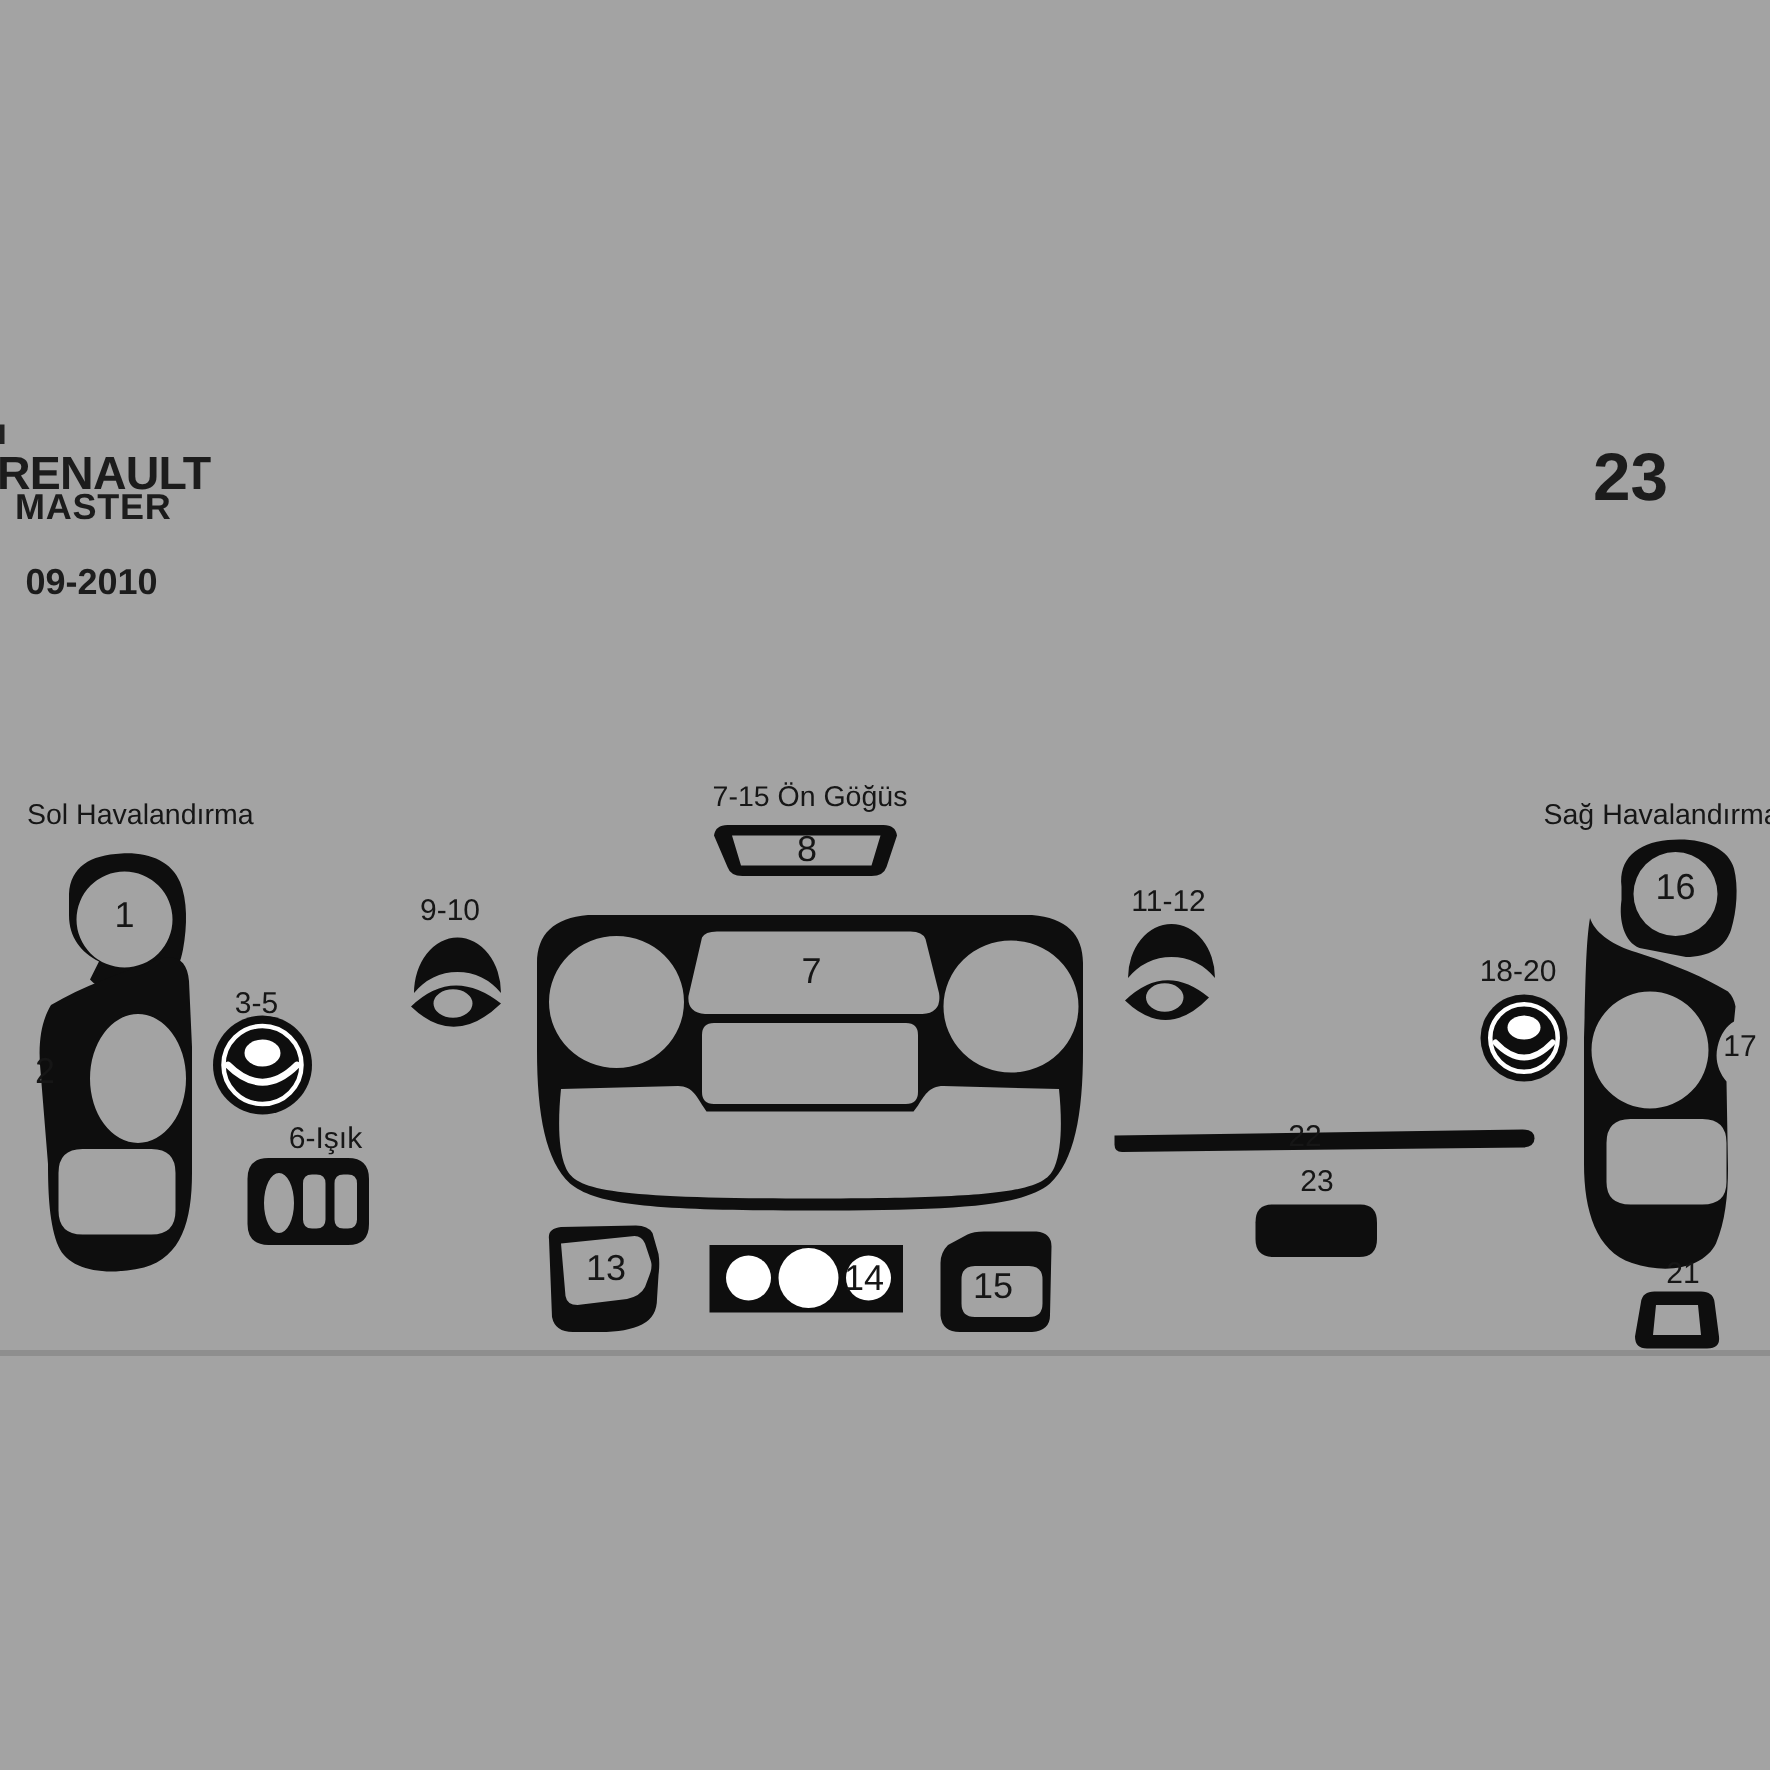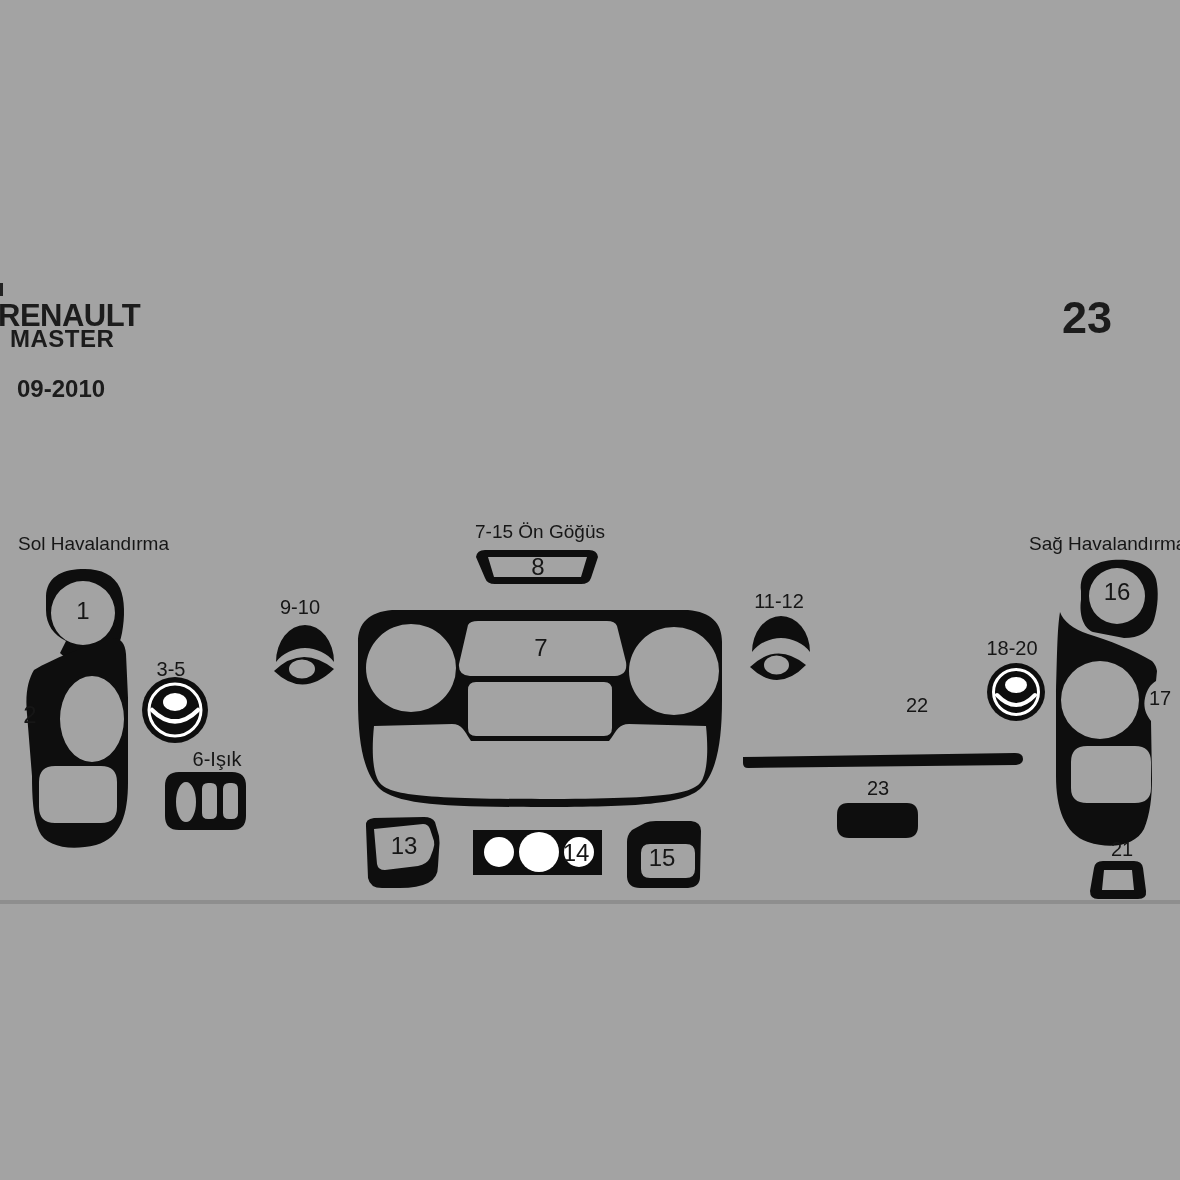--- a/index.html
+++ b/index.html
@@ -116,17 +116,17 @@
   <div class="txt num" style="left:538px;top:555px;">8</div>
   <div class="txt lbl" style="left:300px;top:597px;">9-10</div>
   <div class="txt lbl" style="left:779px;top:591px;">11-12</div>
   <div class="txt num" style="left:404px;top:834px;">13</div>
   <div class="txt num" style="left:539px;top:841px;margin-left:37px;">14</div>
   <div class="txt num" style="left:662px;top:846px;">15</div>
   <div class="txt num" style="left:1117px;top:580px;">16</div>
   <div class="txt lbl" style="left:1160px;top:688px;">17</div>
   <div class="txt lbl" style="left:1012px;top:638px;">18-20</div>
   <div class="txt lbl" style="left:1122px;top:839px;">21</div>
-  <div class="txt lbl" style="left:870px;top:695px;margin-left:47px;">22</div>
+  <div class="txt lbl" style="left:870px;top:748px;">22</div>
   <div class="txt lbl" style="left:878px;top:778px;">23</div>
 
   <div class="divider"></div>
 </div>
 
 </body></html>

